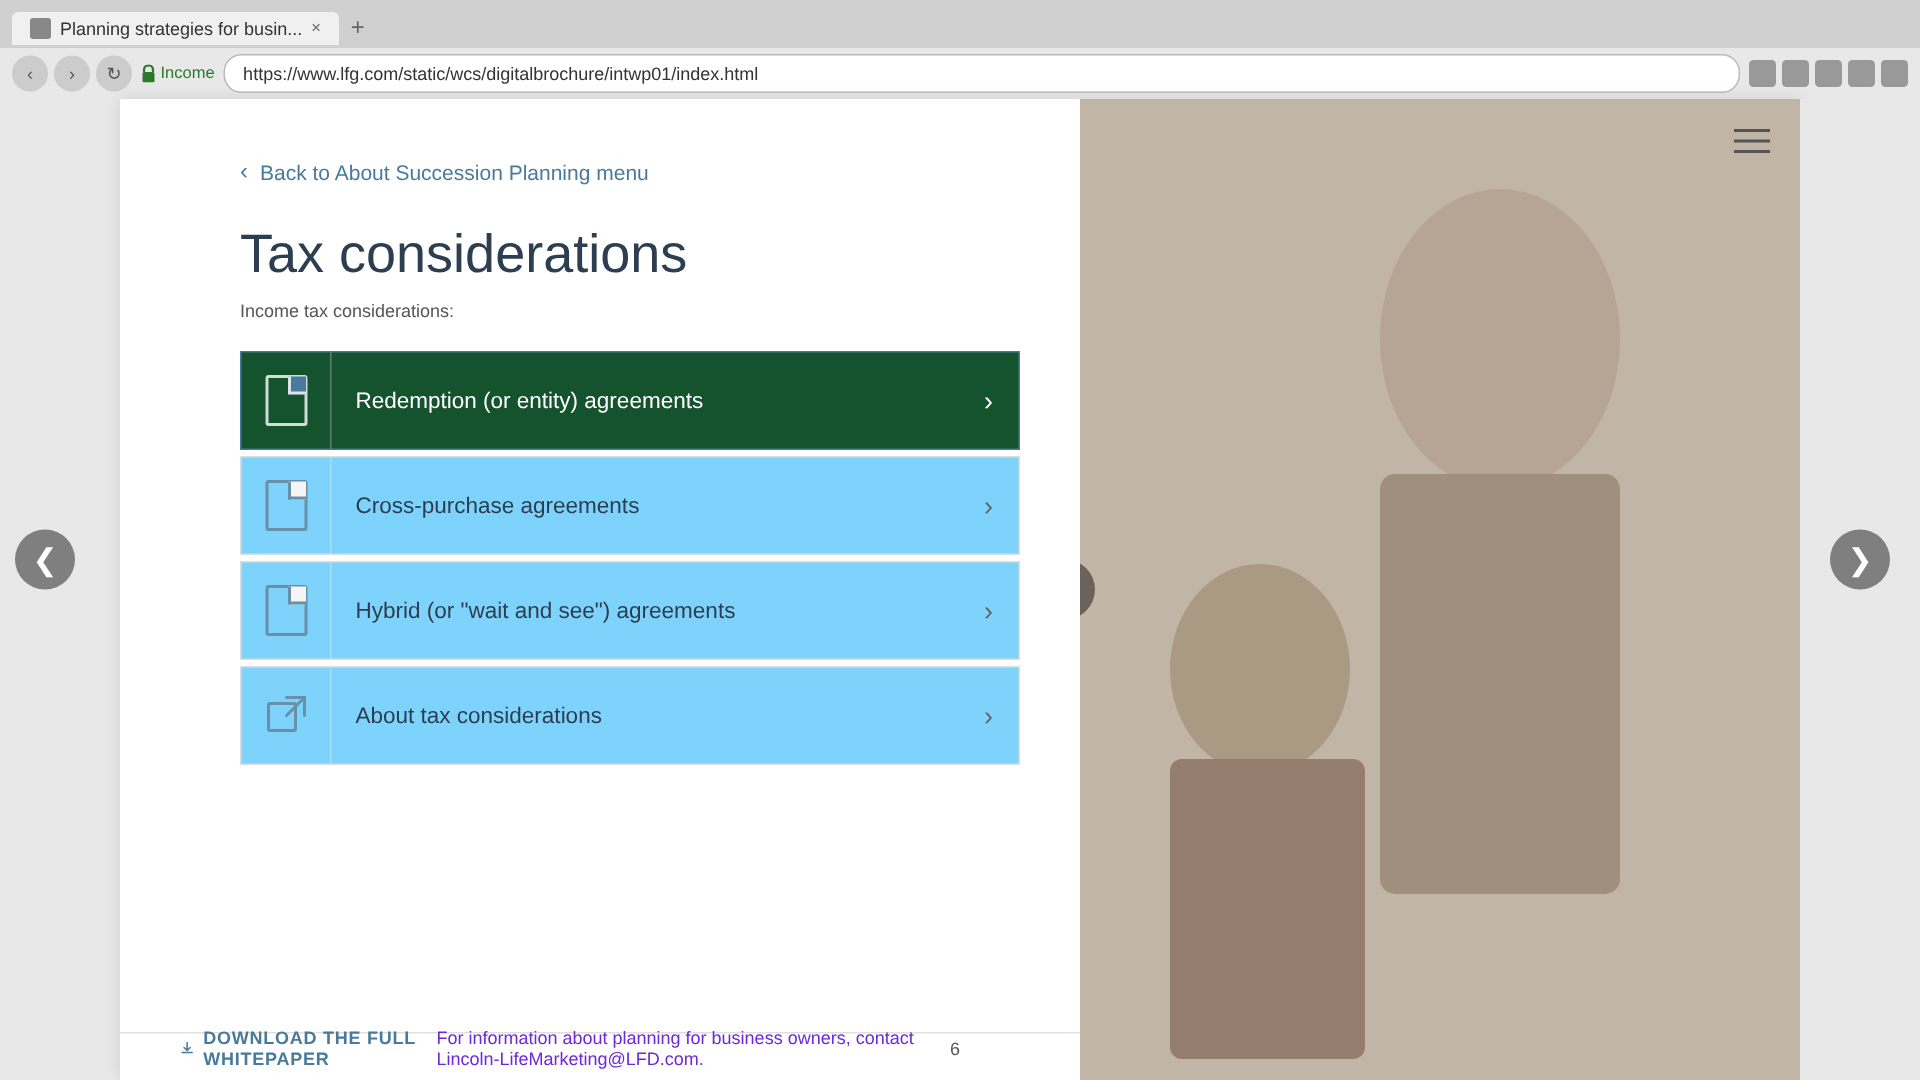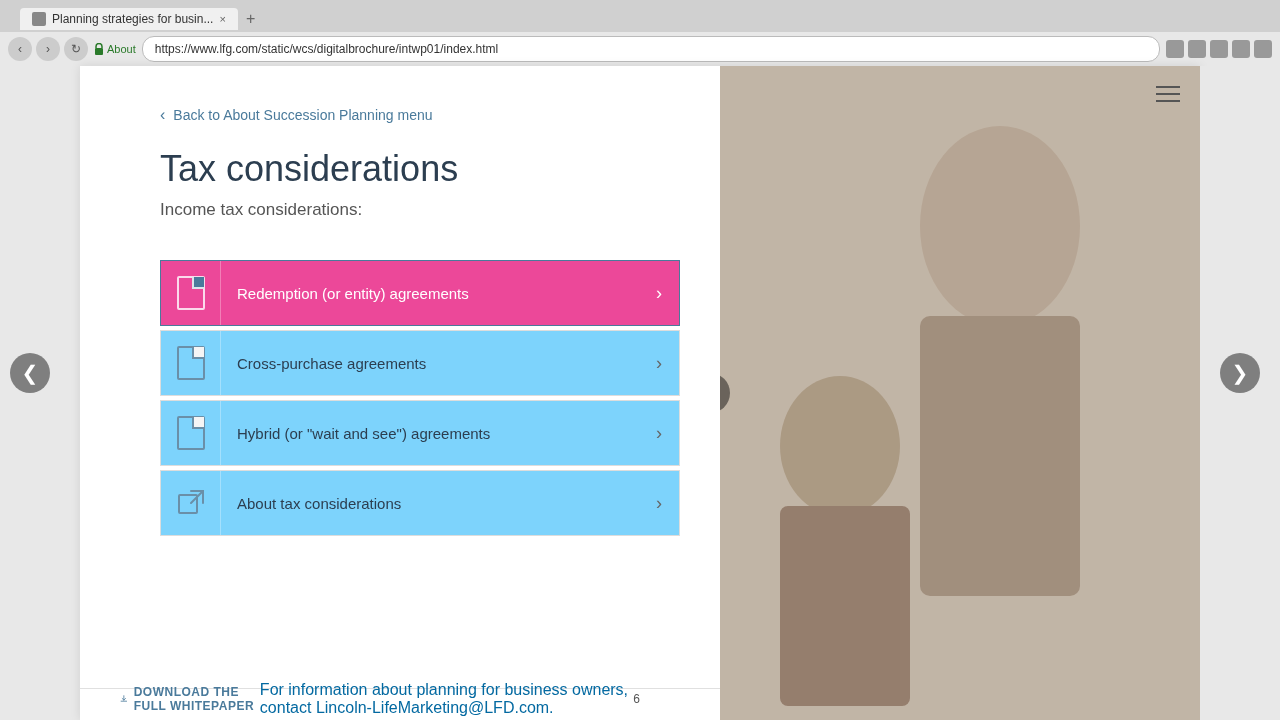--- a/index.html
+++ b/index.html
@@ -1,20 +1,20 @@
 <!DOCTYPE html>
 <html><head>
   <meta charset="utf-8">
   <style>
     * { margin: 0; padding: 0; box-sizing: border-box; }
     body { font-family: Arial, sans-serif; background: #f0f0f0; width: 1280px; height: 720px; overflow: hidden; }
 
     
     .browser-chrome { background: #e8e8e8; width: 100%; }
-    .tab-bar { display: flex; align-items: center; padding: 6px 20px 0; background: #d0d0d0; height: 32px; }
+    .tab-bar { display: flex; align-items: center; padding: 6px 8px 0; background: #d0d0d0; height: 32px; }
     .tab { display: flex; align-items: center; background: #f0f0f0; border-radius: 4px 4px 0 0; padding: 4px 12px; font-size: 12px; color: #333; gap: 6px; min-width: 180px; }
     .tab-favicon { width: 14px; height: 14px; background: #888; border-radius: 2px; }
     .tab-close { margin-left: auto; cursor: pointer; color: #666; font-size: 11px; }
     .tab-new { background: transparent; border: none; color: #666; padding: 4px 8px; cursor: pointer; font-size: 16px; }
 
     .address-bar { display: flex; align-items: center; padding: 4px 8px; gap: 6px; background: #e8e8e8; height: 34px; }
     .nav-buttons { display: flex; gap: 4px; }
     .nav-btn { width: 24px; height: 24px; background: #ccc; border-radius: 50%; border: none; cursor: pointer; display: flex; align-items: center; justify-content: center; font-size: 12px; color: #555; }
     .nav-btn:disabled { opacity: 0.5; }
     .address-input { flex: 1; height: 24px; border: 1px solid #bbb; border-radius: 12px; padding: 12px 12px; font-size: 12px; background: white; color: #333; }
@@ -36,47 +36,47 @@
 
     
     .left-content { padding: 20px 40px 20px 80px; }
 
     
     .back-link { display: flex; align-items: center; gap: 8px; color: #4a7a9b; font-size: 14px; text-decoration: none; margin-bottom: 24px; cursor: pointer; margin-top: 20px; }
     .back-arrow { font-size: 16px; color: #4a7a9b; }
 
     
     .page-title { font-size: 36px; font-weight: normal; color: #2c3e50; margin-bottom: 10px; }
-    .page-subtitle { font-size: 17px; color: #555; margin-bottom: 4px; }
+    .page-subtitle { font-size: 12px; color: #555; margin-bottom: 20px; }
 
     
     .menu-list { display: flex; flex-direction: column; gap: 4px; }
     .menu-item { display: flex; align-items: center; border: 1px solid #ddd; background: #7dd3fc; cursor: pointer; text-decoration: none; color: inherit; transition: background 0.2s; }
-    .menu-item.active { background: #ec4899; border-color: #4a7a9b; margin-top: 36px; }
+    .menu-item.active { background: #14532d; border-color: #4a7a9b; }
     .menu-item-icon { width: 60px; height: 64px; display: flex; align-items: center; justify-content: center; border-right: 1px solid rgba(255,255,255,0.3); flex-shrink: 0; }
     .menu-item.active .menu-item-icon { border-right-color: rgba(255,255,255,0.3); }
     .menu-item-text { flex: 1; padding: 0 16px; font-size: 15px; color: #2c3e50; font-weight: normal; }
     .menu-item.active .menu-item-text { color: white; }
     .menu-item-arrow { width: 40px; display: flex; align-items: center; justify-content: center; font-size: 18px; color: #666; }
     .menu-item.active .menu-item-arrow { color: white; }
 
     
     .icon-document { width: 28px; height: 34px; border: 2px solid #6a8fa8; border-radius: 2px; position: relative; background: transparent; }
     .icon-document::before { content: ''; position: absolute; top: -1px; right: -1px; width: 10px; height: 10px; background: #f5f5f5; border-left: 2px solid #6a8fa8; border-bottom: 2px solid #6a8fa8; }
     .menu-item.active .icon-document { border-color: rgba(255,255,255,0.8); }
     .menu-item.active .icon-document::before { background: #4a7a9b; border-color: rgba(255,255,255,0.8); }
 
     
     .side-nav { position: absolute; top: 50%; transform: translateY(-50%); width: 40px; height: 40px; background: rgba(0,0,0,0.5); border-radius: 50%; display: flex; align-items: center; justify-content: center; cursor: pointer; color: white; font-size: 20px; z-index: 20; }
     .side-nav-left { left: 10px; }
 
     
     .footer { position: absolute; bottom: 0; left: 0; right: 0; height: 32px; background: white; border-top: 1px solid #e0e0e0; display: flex; align-items: center; justify-content: space-between; padding: 0 80px 12px 40px; font-size: 12px; color: #555; z-index: 30; }
     .footer-download { display: flex; align-items: center; gap: 6px; color: #4a7a9b; cursor: pointer; font-size: 12px; text-transform: uppercase; font-weight: bold; letter-spacing: 0.5px; }
-    .footer-contact { color: #0369a1; font-size: 16px; }
+    .footer-contact { color: #6d28d9; font-size: 12px; }
     .footer-page { color: #555; }
 
     
     .page-container { width: 1280px; height: calc(720px - 66px); background: #e8e8e8; display: flex; justify-content: center; position: relative; }
     .page-inner { width: 1140px; height: 100%; display: flex; background: white; position: relative; box-shadow: 0 0 10px rgba(0,0,0,0.1); }
   </style>
 </head>
 <body>
 
 <div class="browser-chrome">
@@ -92,21 +92,21 @@
     <div class="nav-buttons">
       <button class="nav-btn">‹</button>
       <button class="nav-btn">›</button>
       <button class="nav-btn">↻</button>
     </div>
     <span class="secure-label">
       <svg width="10" height="12" viewBox="0 0 10 12">
           <rect x="1" y="5" width="8" height="7" rx="1" fill="#2a7a2a"></rect>
           <path d="M2 5V3.5a3 3 0 0 1 6 0V5" fill="none" stroke="#2a7a2a" stroke-width="1.5"></path>
         </svg>
-      <span>About</span>
+      <span>Income</span>
     </span>
     <input class="address-input" type="text" value="https://www.lfg.com/static/wcs/digitalbrochure/intwp01/index.html" style="">
     <div class="toolbar-icons">
       <div class="toolbar-icon"></div>
       <div class="toolbar-icon"></div>
       <div class="toolbar-icon"></div>
       <div class="toolbar-icon"></div>
       <div class="toolbar-icon"></div>
     </div>
   </div>

